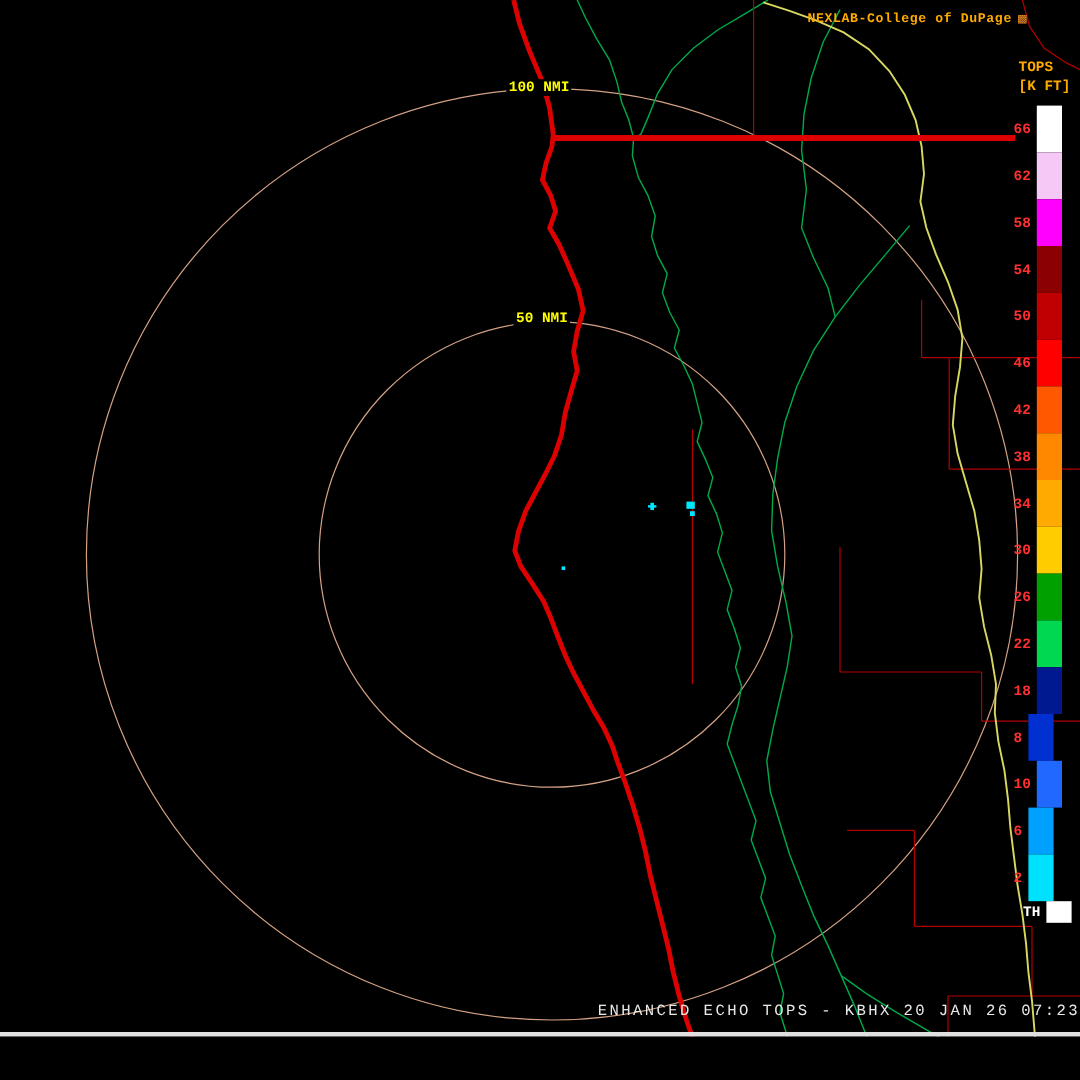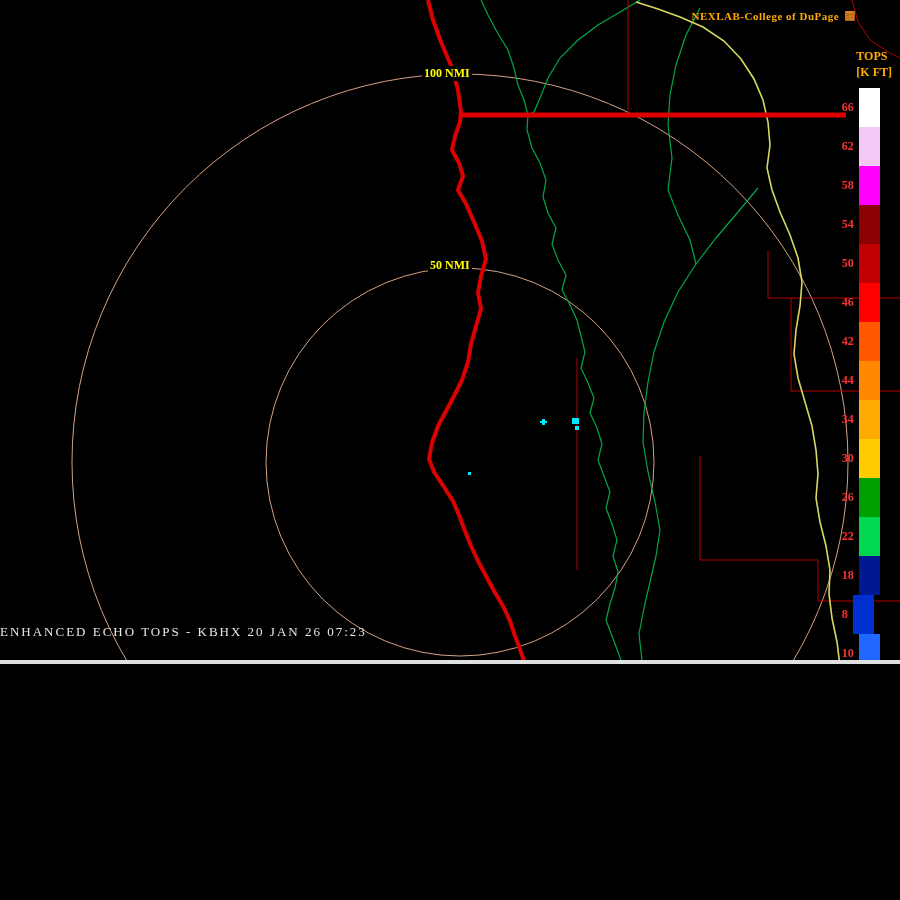--- a/index.html
+++ b/index.html
@@ -3,24 +3,24 @@
 <meta charset="utf-8">
 <style>
   html, body {
     margin: 0;
     padding: 0;
     background: #000;
   }
   .stage {
     position: relative;
     width: 900px;
-    height: 664px;
+    height: 864px;
     background: var(--background, #000);
     overflow: hidden;
-    font-family: Liberation Serif, serif;
+    font-family: Liberation Mono, monospace;
   }
   svg.map {
     position: absolute;
     left: 0;
     top: 0;
   }
   .brand {
     position: absolute;
     top: 8px;
     right: 44px;
@@ -75,22 +75,22 @@
     background: #000;
     padding: 0 2px;
     white-space: nowrap;
   }
   #ring-label-outer { left: 422px; top: 66px; }
   #ring-label-inner { left: 428px; top: 258px; }
   .footer {
     position: absolute;
     left: 0;
     right: 0;
-    bottom: 24px;
-    text-align: left;
+    bottom: 14px;
+    text-align: right;
     color: var(--footer-text, #e8e8e8);
     font-size: 13px;
     letter-spacing: 2px;
     white-space: nowrap;
   }
   .bottom-strip {
     position: absolute;
     left: 0;
     right: 0;
     bottom: 0;
@@ -170,21 +170,21 @@
       </div>
       <div class="legend-row">
         <span class="lab">46</span>
         <span class="sw" style="background: rgb(255, 0, 0);"></span>
       </div>
       <div class="legend-row">
         <span class="lab">42</span>
         <span class="sw" style="background: rgb(255, 88, 0);"></span>
       </div>
       <div class="legend-row">
-        <span class="lab">44</span>
+        <span class="lab">38</span>
         <span class="sw" style="background: rgb(255, 136, 0);"></span>
       </div>
       <div class="legend-row">
         <span class="lab">34</span>
         <span class="sw" style="background: rgb(255, 170, 0);"></span>
       </div>
       <div class="legend-row">
         <span class="lab">30</span>
         <span class="sw" style="background: rgb(255, 204, 0);"></span>
       </div>

